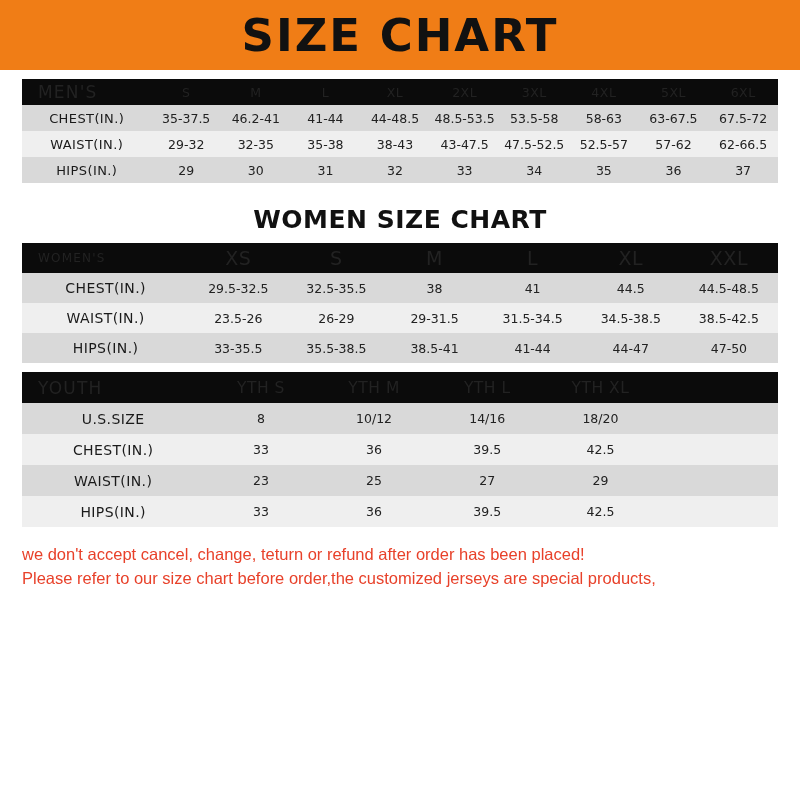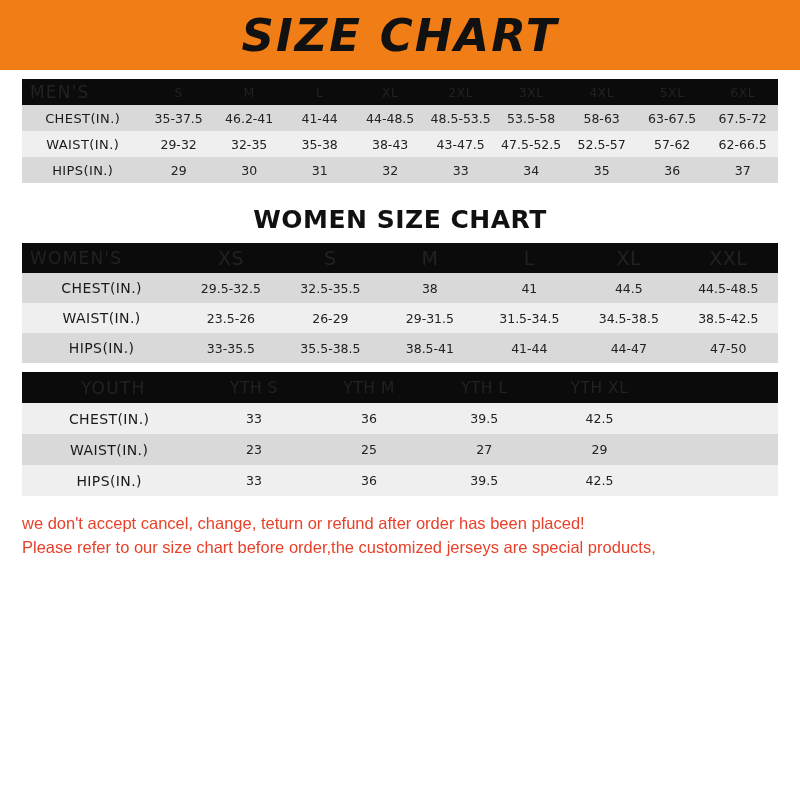--- a/index.html
+++ b/index.html
@@ -29,21 +29,20 @@
     align-items: center;
     justify-content: center;
   }
   .banner-title {
     font-family: "DejaVu Sans", sans-serif;
     font-weight: bold;
     font-size: 45px;
     letter-spacing: 2px;
     color: #111111;
     line-height: 1;
-    font-style: italic;
   }
   .content {
     padding: 0 22px;
     box-sizing: border-box;
   }
   .section-title {
     text-align: center;
     font-family: "DejaVu Sans", sans-serif;
     font-weight: bold;
     font-size: 25px;
@@ -78,37 +77,37 @@
     color: #ffffff;
     font-weight: bold;
     font-size: 15px;
     height: 34px;
     letter-spacing: 0.5px;
   }
   thead th.rowlabel-head {
     font-size: 17px;
     letter-spacing: 1.2px;
     text-align: left;
-    padding-left: 8px;
+    padding-left: 16px;
   }
   tbody tr.odd { background: #d9d9d9; }
   tbody tr.even { background: #efefef; }
   tbody td.rowlabel {
     font-size: 13px;
     color: #1a1a1a;
     letter-spacing: 0.4px;
   }
   
-  .women thead th.rowlabel-head { font-size: 17px; }
+  .women thead th.rowlabel-head { font-size: 12px; }
   .women thead th { font-size: 19px; }
   .women td { font-size: 13px; }
   .women tbody td, .women thead th { height: 30px; }
   .women tbody td.rowlabel { font-size: 14px; }
 
-  .youth thead th { font-size: 15.5px; text-align: center; }
+  .youth thead th { font-size: 15.5px; }
   .youth thead th.rowlabel-head { font-size: 17px; }
   .youth tbody td, .youth thead th { height: 31px; }
   .youth tbody td.rowlabel { font-size: 14px; }
   .youth td { font-size: 13.5px; }
 
   .men tbody td, .men thead th { height: 26px; }
 
   .notice {
     margin-top: 16px;
     padding: 0 22px;
@@ -236,20 +235,28 @@
         <tr>
           <th class="rowlabel-head" style="width:22%">YOUTH</th>
           <th>YTH S</th>
           <th>YTH M</th>
           <th>YTH L</th>
           <th>YTH XL</th>
           <th style="width:16%"></th>
         </tr>
       </thead>
       <tbody>
+        <tr class="odd">
+          <td class="rowlabel">U.S.SIZE</td>
+          <td>8</td>
+          <td>10/12</td>
+          <td>14/16</td>
+          <td>18/20</td>
+          <td></td>
+        </tr>
         <tr class="even">
           <td class="rowlabel">CHEST(IN.)</td>
           <td>33</td>
           <td>36</td>
           <td>39.5</td>
           <td>42.5</td>
           <td></td>
         </tr>
         <tr class="odd">
           <td class="rowlabel">WAIST(IN.)</td>

